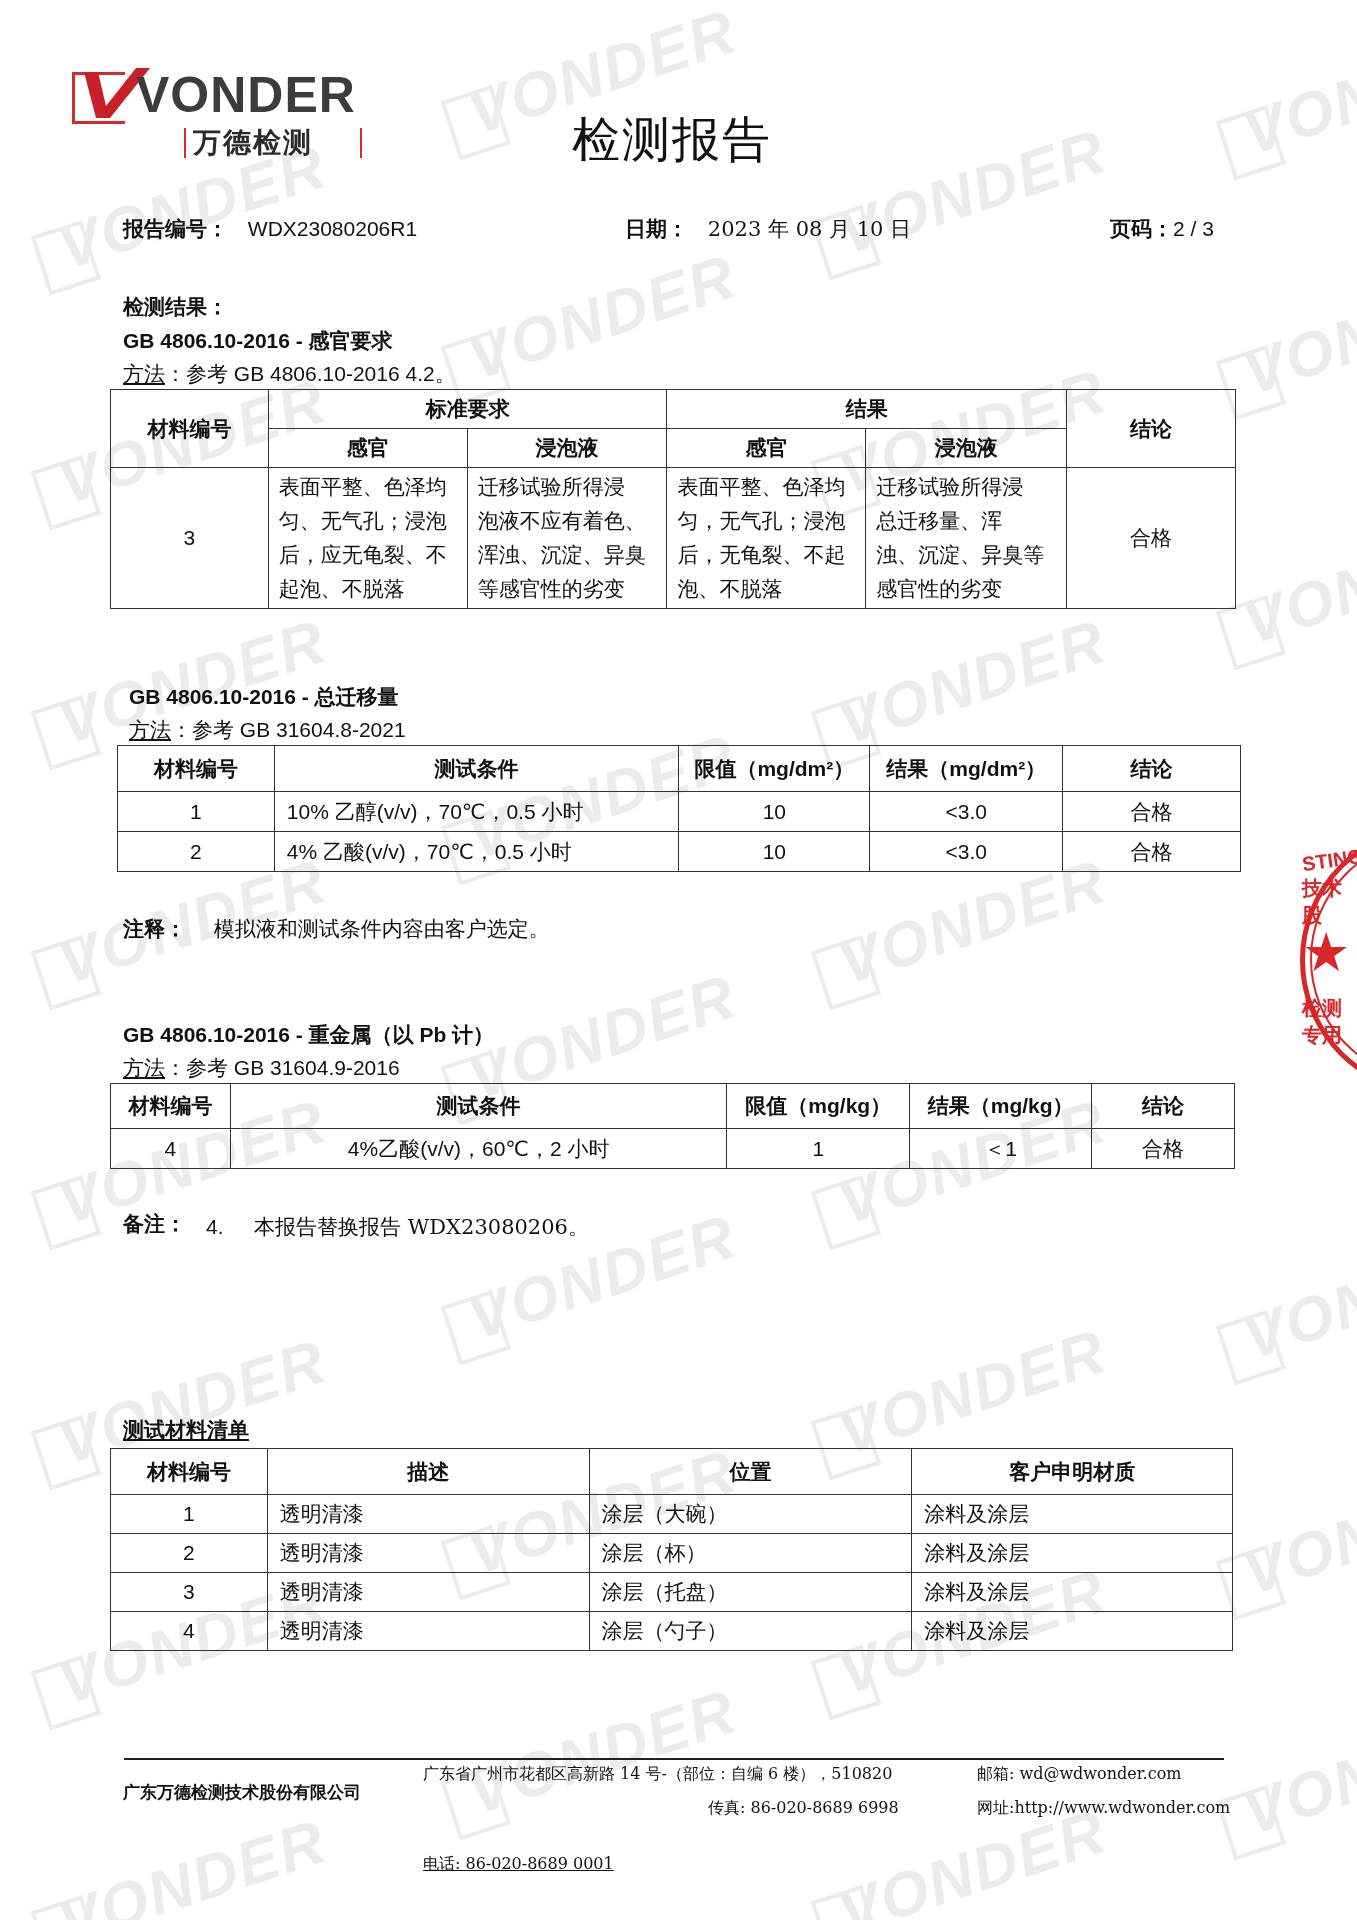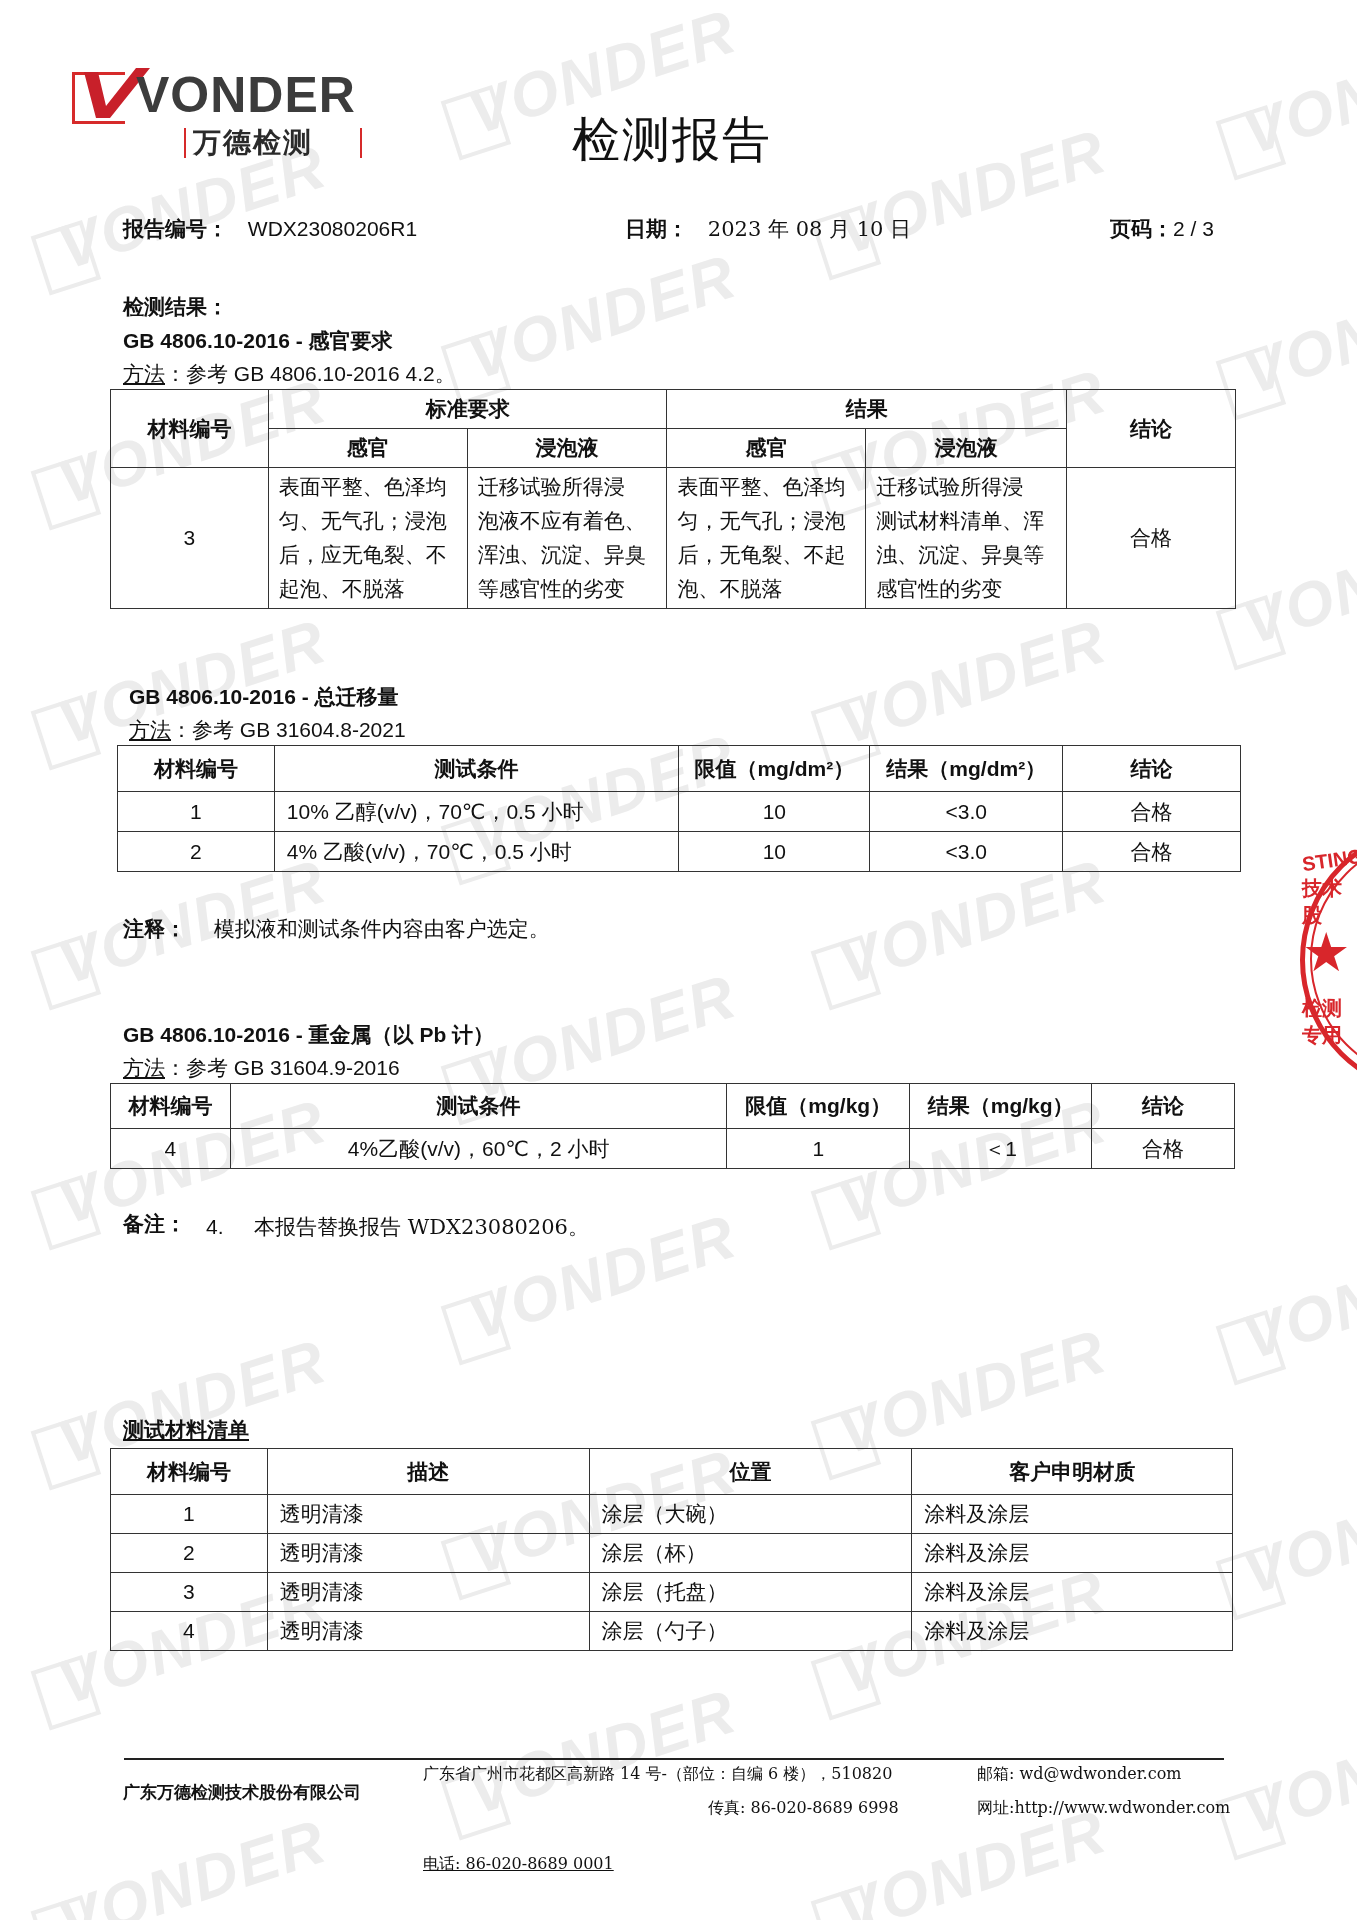--- a/index.html
+++ b/index.html
@@ -160,21 +160,21 @@
           <div>等感官性的劣变</div>
     </td>
     <td class="multi">
       <div>表面平整、色泽均</div>
           <div>匀，无气孔；浸泡</div>
           <div>后，无龟裂、不起</div>
           <div>泡、不脱落</div>
     </td>
     <td class="multi">
       <div>迁移试验所得浸</div>
-          <div>测试材料清单、浑</div>
+          <div>总迁移量、浑</div>
           <div>浊、沉淀、异臭等</div>
           <div>感官性的劣变</div>
     </td>
     <td class="zh-light">合格</td>
   </tr>
 </tbody>
   </table>
 
 <div class="abs sec-label" style="left:129px;top:683px;">GB 4806.10-2016 -  总迁移量</div>
 <div class="abs method" style="left:129px;top:716px;">

